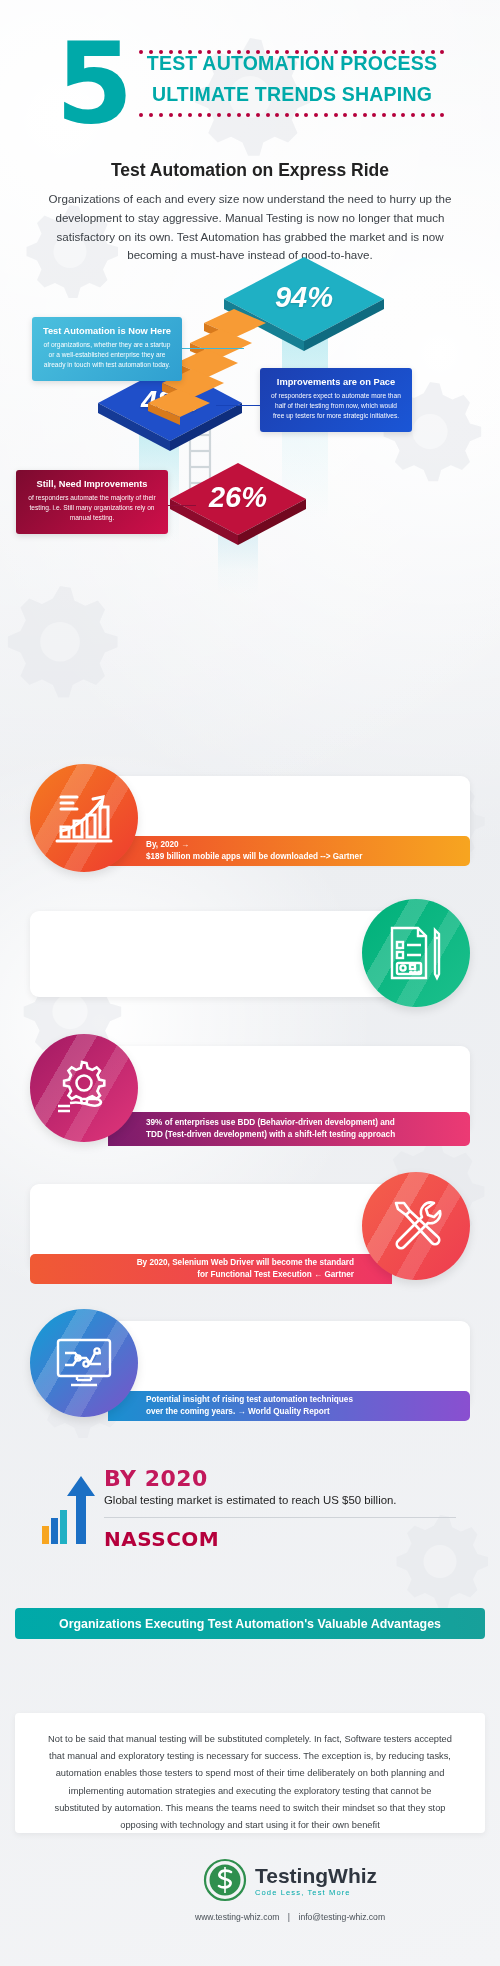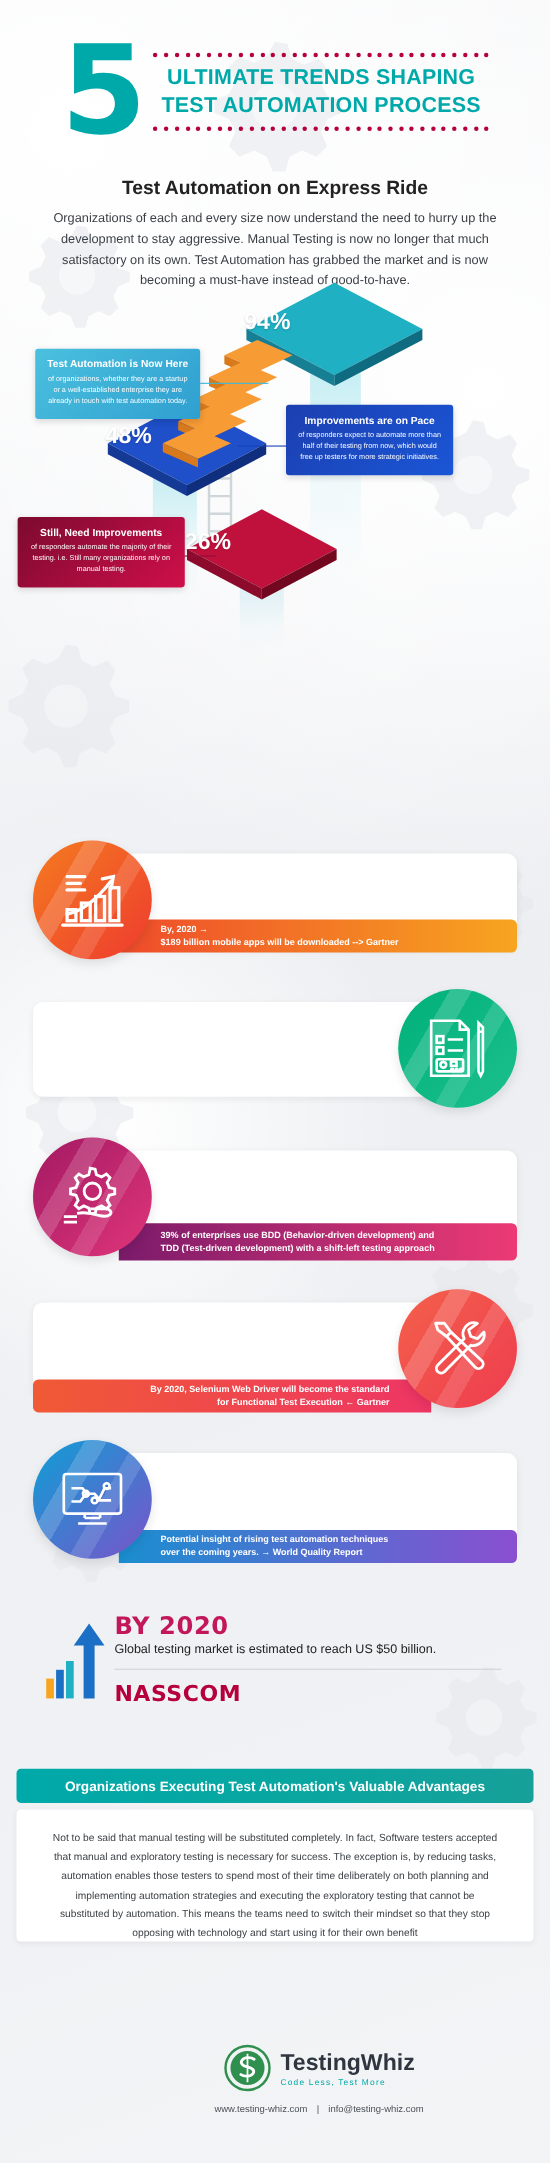--- a/index.html
+++ b/index.html
@@ -34,22 +34,22 @@
 
   
   .sub-title { position:absolute; top:160px; width:500px; text-align:center;
                font-size:17.5px; font-weight:bold; color:#222; }
   .intro { position:absolute; top:190px; left:32px; width:436px; text-align:center;
            font-size:11.6px; line-height:1.62; color:#3a3f45; }
 
   
   .stair-wrap { position:absolute; top:255px; left:0; width:500px; height:345px; }
   .diamond { position:absolute; }
-  .pct { position:absolute; width:100%; text-align:left; font-weight:bold;
-         color:#fff; font-size:21px; z-index:6; text-shadow:0 1px 2px rgba(0,0,0,.18); }
+  .pct { position:absolute; width:100%; text-align:center; font-weight:bold;
+         color:#fff; font-size:29px; z-index:6; text-shadow:0 1px 2px rgba(0,0,0,.18);font-style:italic; }
   .beam { position:absolute; z-index:1; }
   .callout { position:absolute; border-radius:3px; padding:9px 10px 11px;
              color:#fff; text-align:center; z-index:8;
              box-shadow:0 2px 6px rgba(0,0,0,.13); }
   .callout .ct { font-weight:bold; font-size:9.3px; margin-bottom:4px; }
   .callout .cb { font-size:6.6px; line-height:1.5; opacity:.97; }
   .connector { position:absolute; height:1px; z-index:7; }
   .ladder { position:absolute; z-index:4; }
   .steps { position:absolute; z-index:5; }
 
@@ -172,22 +172,22 @@
           <i></i>
           <i></i>
           <i></i>
           <i></i>
           <i></i>
           <i></i>
           <i></i>
           <i></i>
           <i></i>
       </div>
+      <div class="htxt" style="margin-top:-4px">TEST AUTOMATION PROCESS</div>
       <div class="htxt">ULTIMATE TRENDS SHAPING</div>
-      <div class="htxt" style="margin-top:-4px">TEST AUTOMATION PROCESS</div>
       <div class="dotrow">
         <i></i>
           <i></i>
           <i></i>
           <i></i>
           <i></i>
           <i></i>
           <i></i>
           <i></i>
           <i></i>
@@ -465,21 +465,21 @@
       <div class="by-title">BY 2020</div>
       <div class="by-sub" style="margin-top:3px">Global testing market is estimated to reach US $50 billion.</div>
       <div class="by-rule" style="margin:11px 0 9px; width:352px;"></div>
       <div class="nasscom">NASSCOM</div>
     </div>
   </div>
 
   <div class="adv-bar" style="top:1608px;">
     <span>Organizations Executing Test Automation's Valuable Advantages</span>
   </div>
-  <div class="adv-box" style="top:1645px; height:120px;">
+  <div class="adv-box" style="top:1713px; height:120px;">
     <div class="adv-text">Not to be said that manual testing will be substituted completely. In fact, Software testers accepted that manual and exploratory testing is necessary for success. The exception is, by reducing tasks, automation enables those testers to spend most of their time deliberately on both planning and implementing automation strategies and executing the exploratory testing that cannot be substituted by automation. This means the teams need to switch their mindset so that they stop opposing with technology and start using it for their own benefit</div>
   </div>
 
   <div class="footer" style="top:1858px;margin-left:40px;">
     <div style="display:flex; align-items:center; justify-content:center; gap:8px;">
       <svg width="44" height="44" viewBox="0 0 44 44">
         <circle cx="22" cy="22" r="20" fill="none" stroke="#2f8f4e" stroke-width="2.2"></circle>
         <circle cx="22" cy="22" r="15.5" fill="#2f8f4e"></circle>
         <path d="M28,14 c-3,-2 -9,-2 -11,1 c-2,3 1,5 5,6 c4,1 7,3 5,6 c-2,3 -8,3 -11,1" stroke="#fff" stroke-width="2.6" fill="none" stroke-linecap="round"></path>
         <path d="M22,9 v26" stroke="#fff" stroke-width="1.6"></path>

